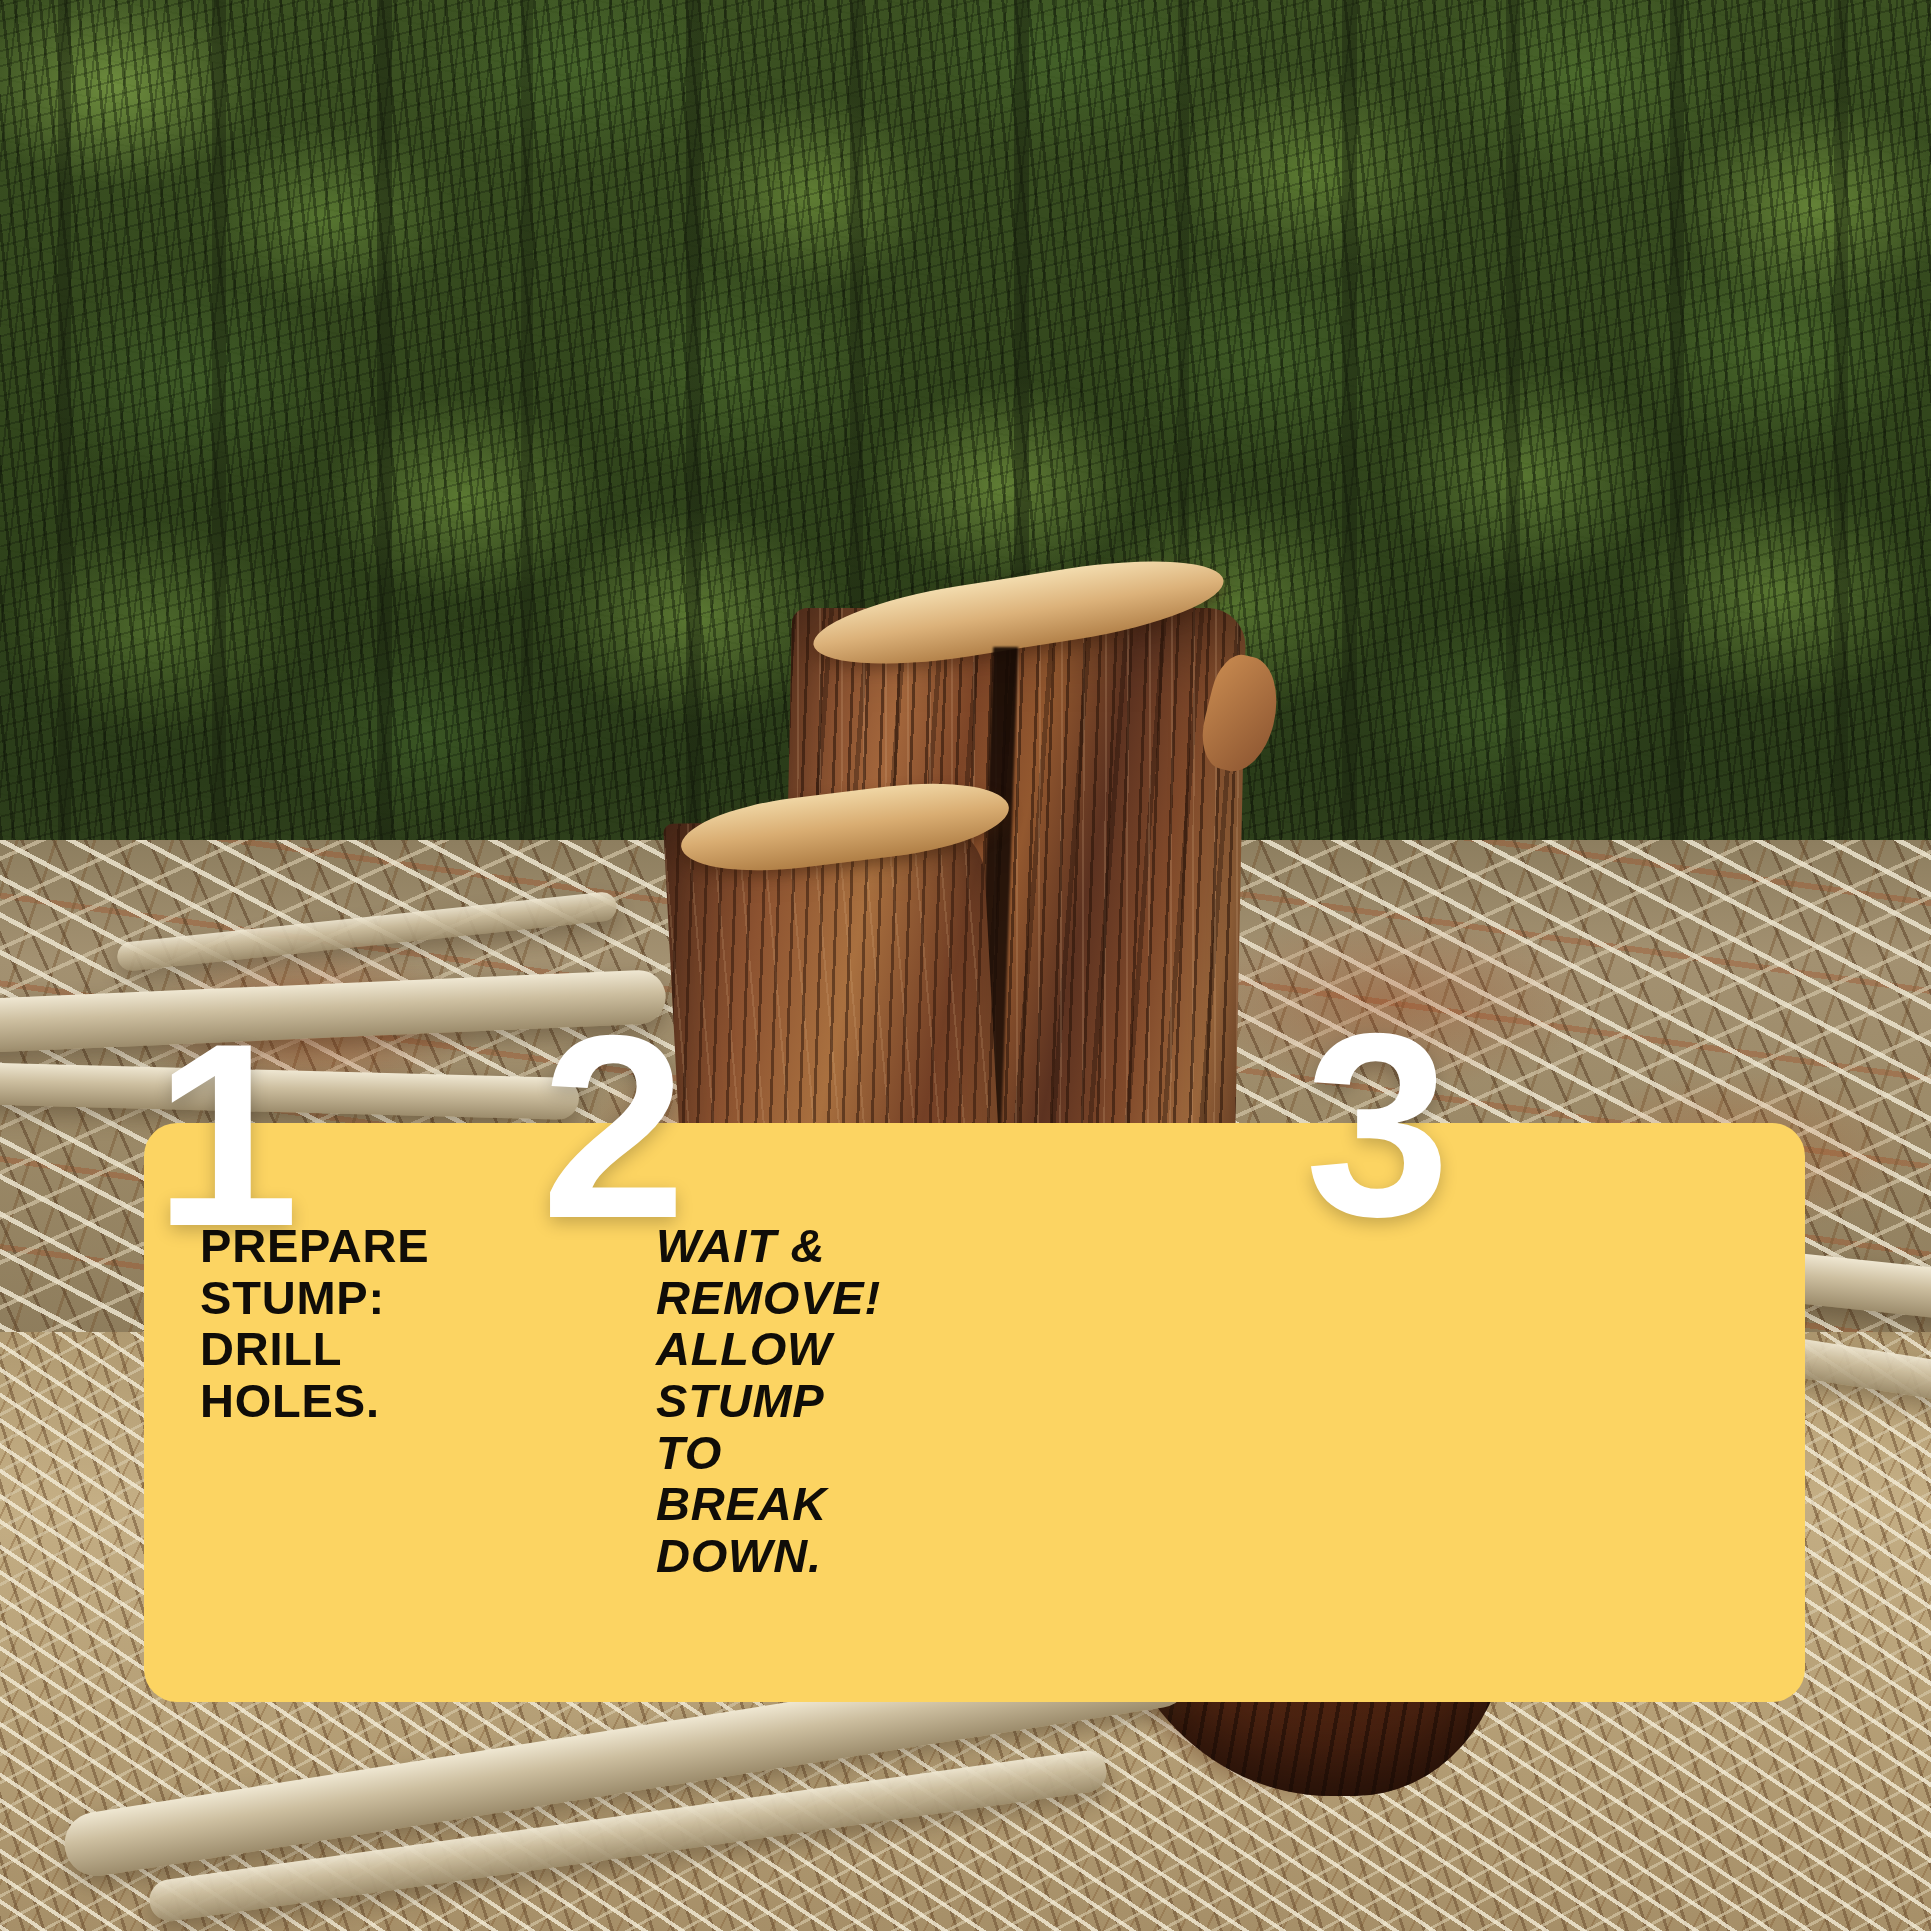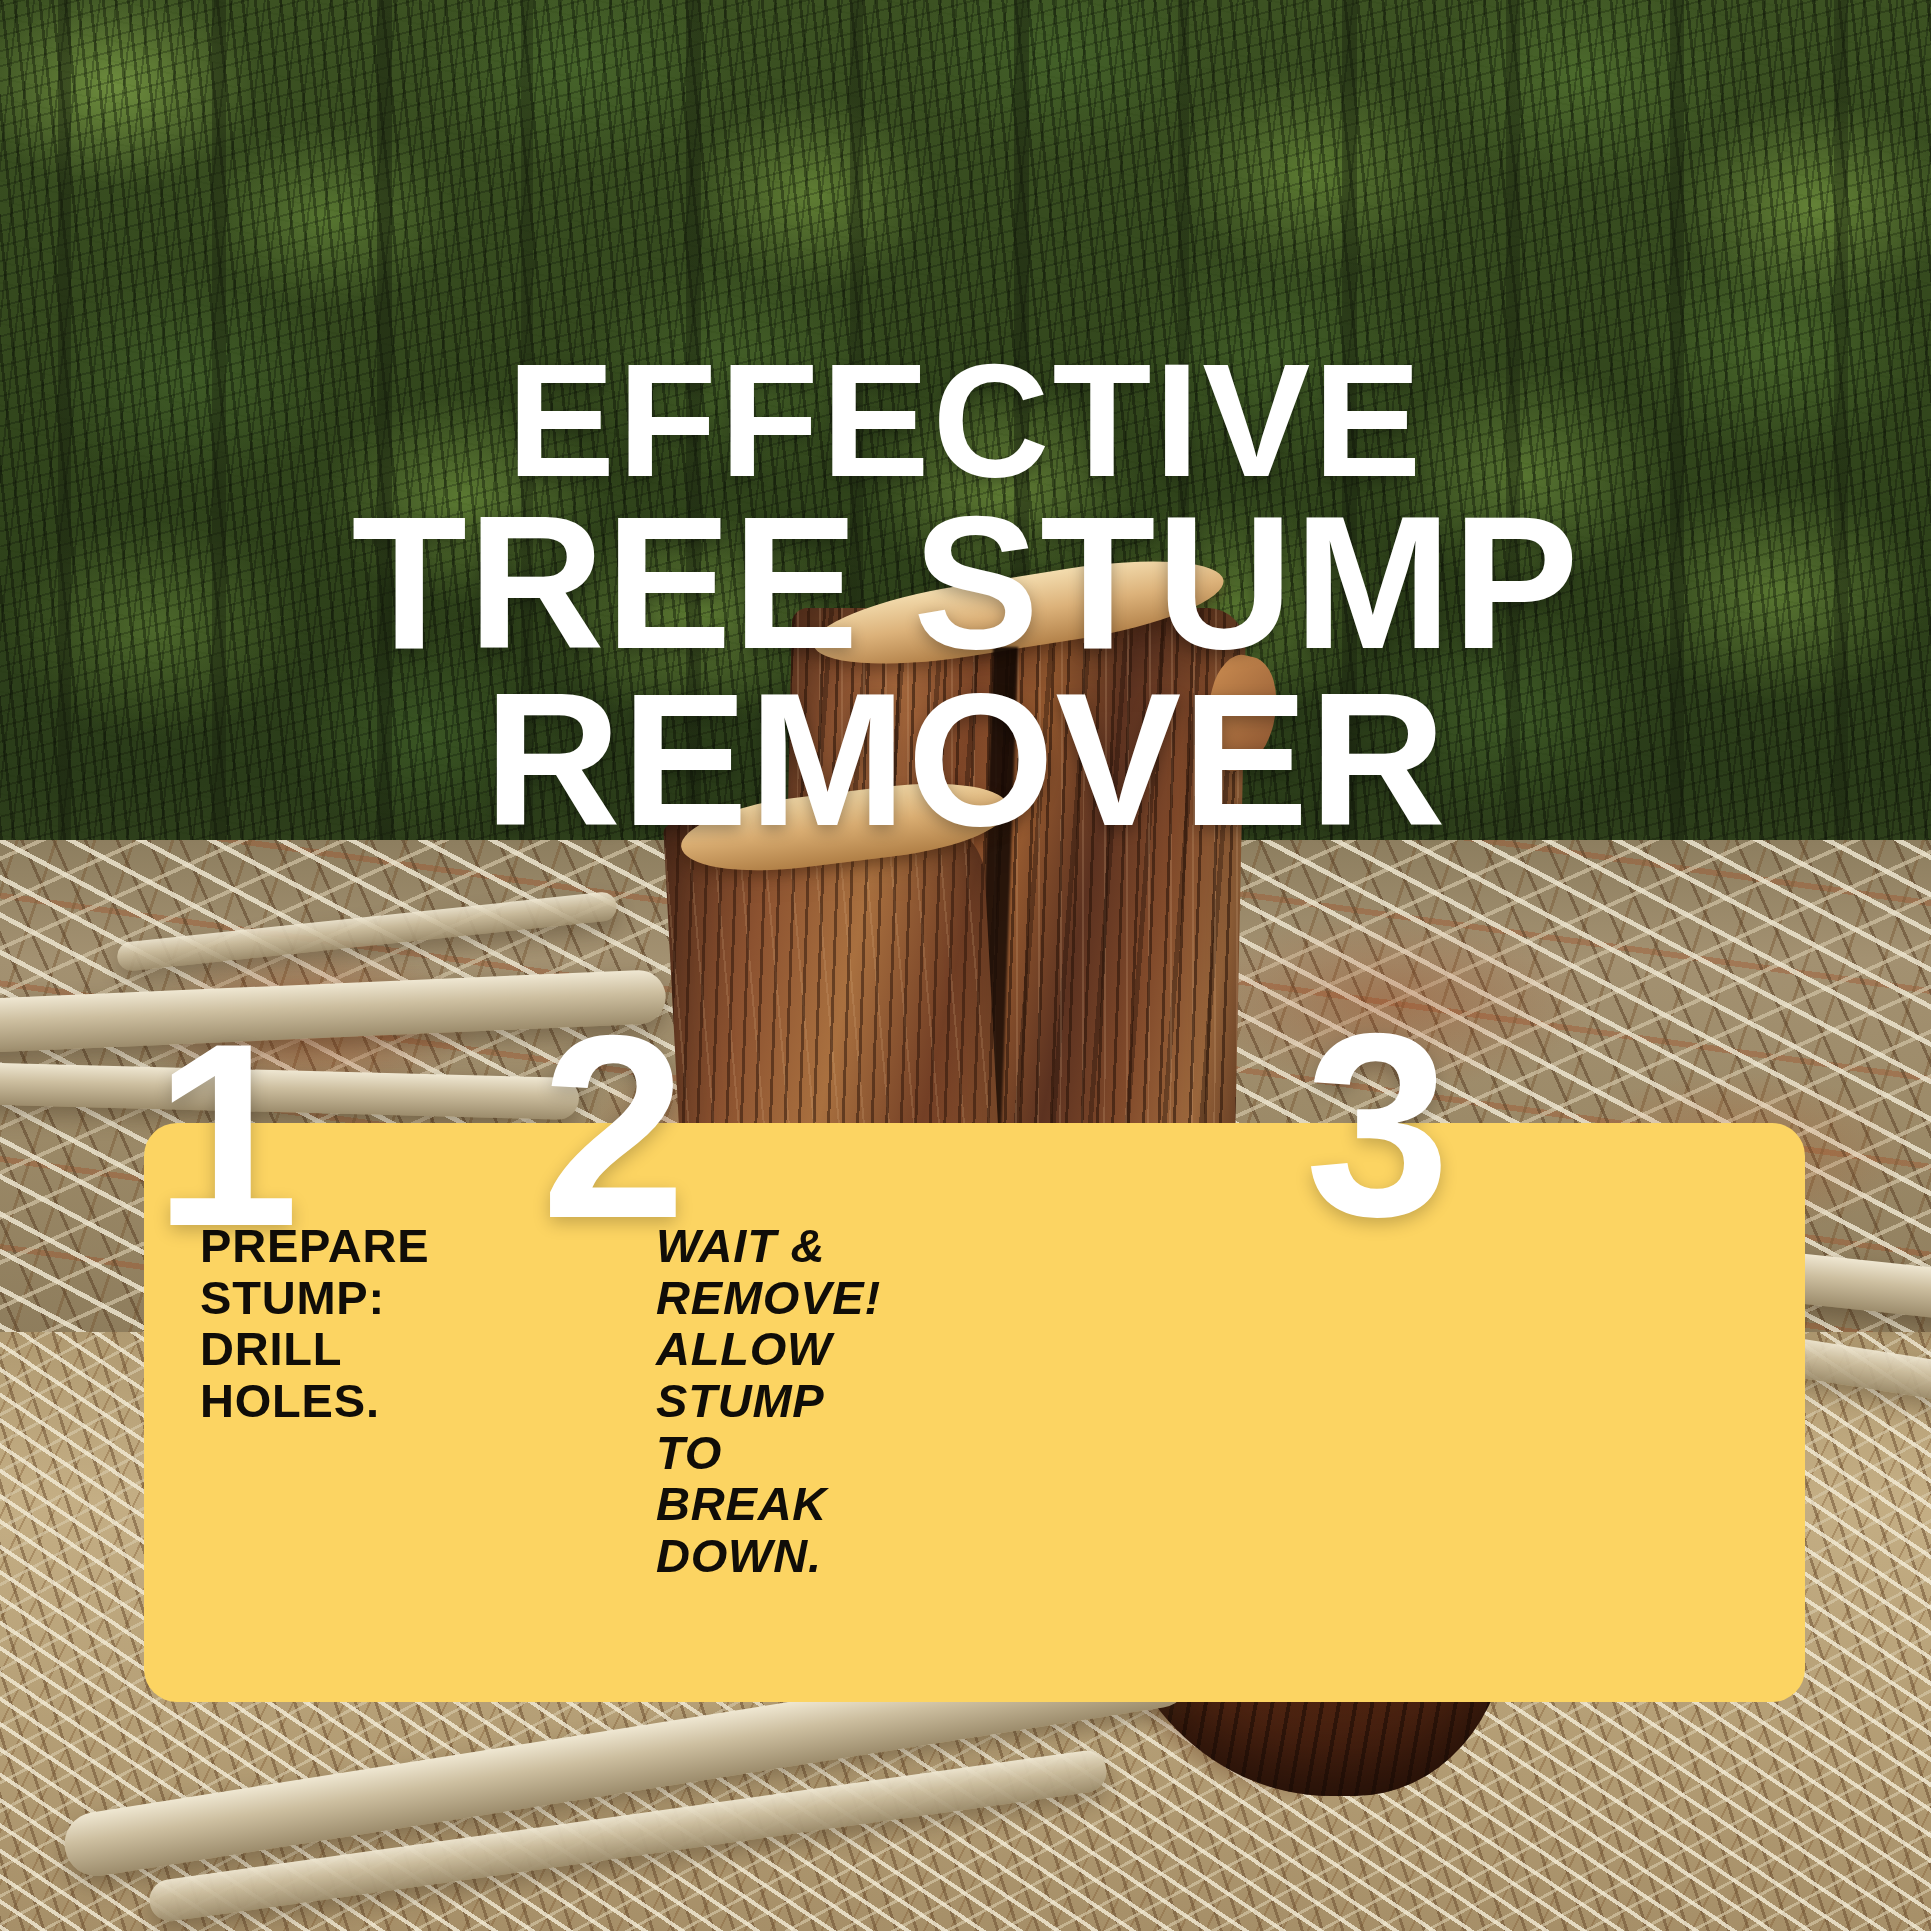--- a/index.html
+++ b/index.html
@@ -353,25 +353,20 @@
     <div class="mulch"></div>
     <div class="hollow"></div>
     <div class="root-mass"></div>
 
     <div class="log l4"></div>
     <div class="log l5"></div>
     <div class="log l6"></div>
     <div class="log l7"></div>
   </div>
 
-  <h1 class="headline">
-    <span class="l1">EFFECTIVE</span>
-    <span class="l2">TREE STUMP</span>
-    <span class="l3">REMOVER</span>
-  </h1>
 
   <div class="steps-panel">
     <div class="steps-row">
 
       <div class="step s1">
         <div class="step-text">PREPARE
 STUMP:
 DRILL
 HOLES.</div>
       </div>

